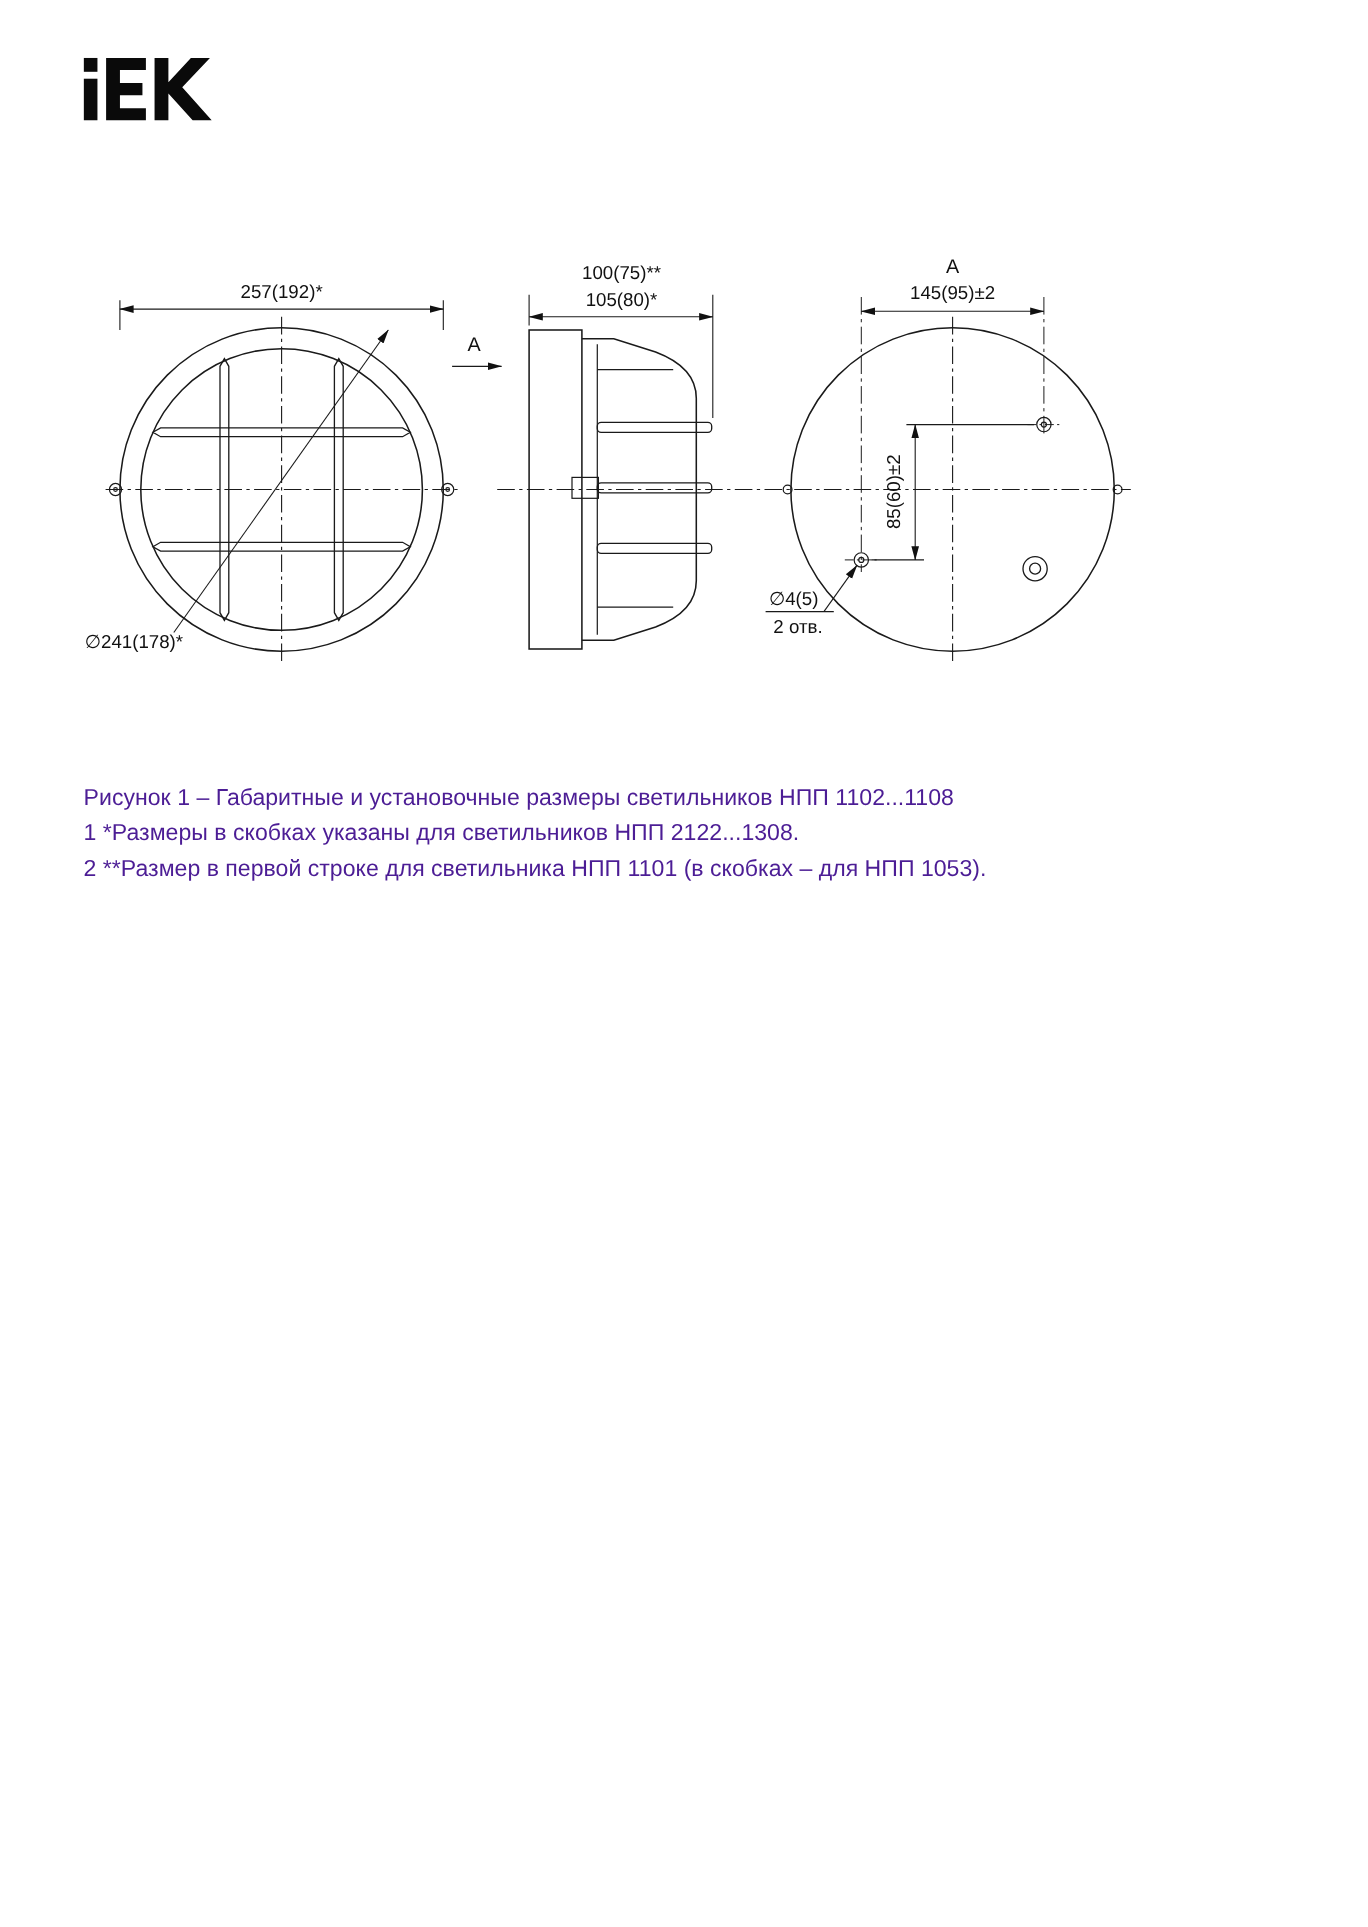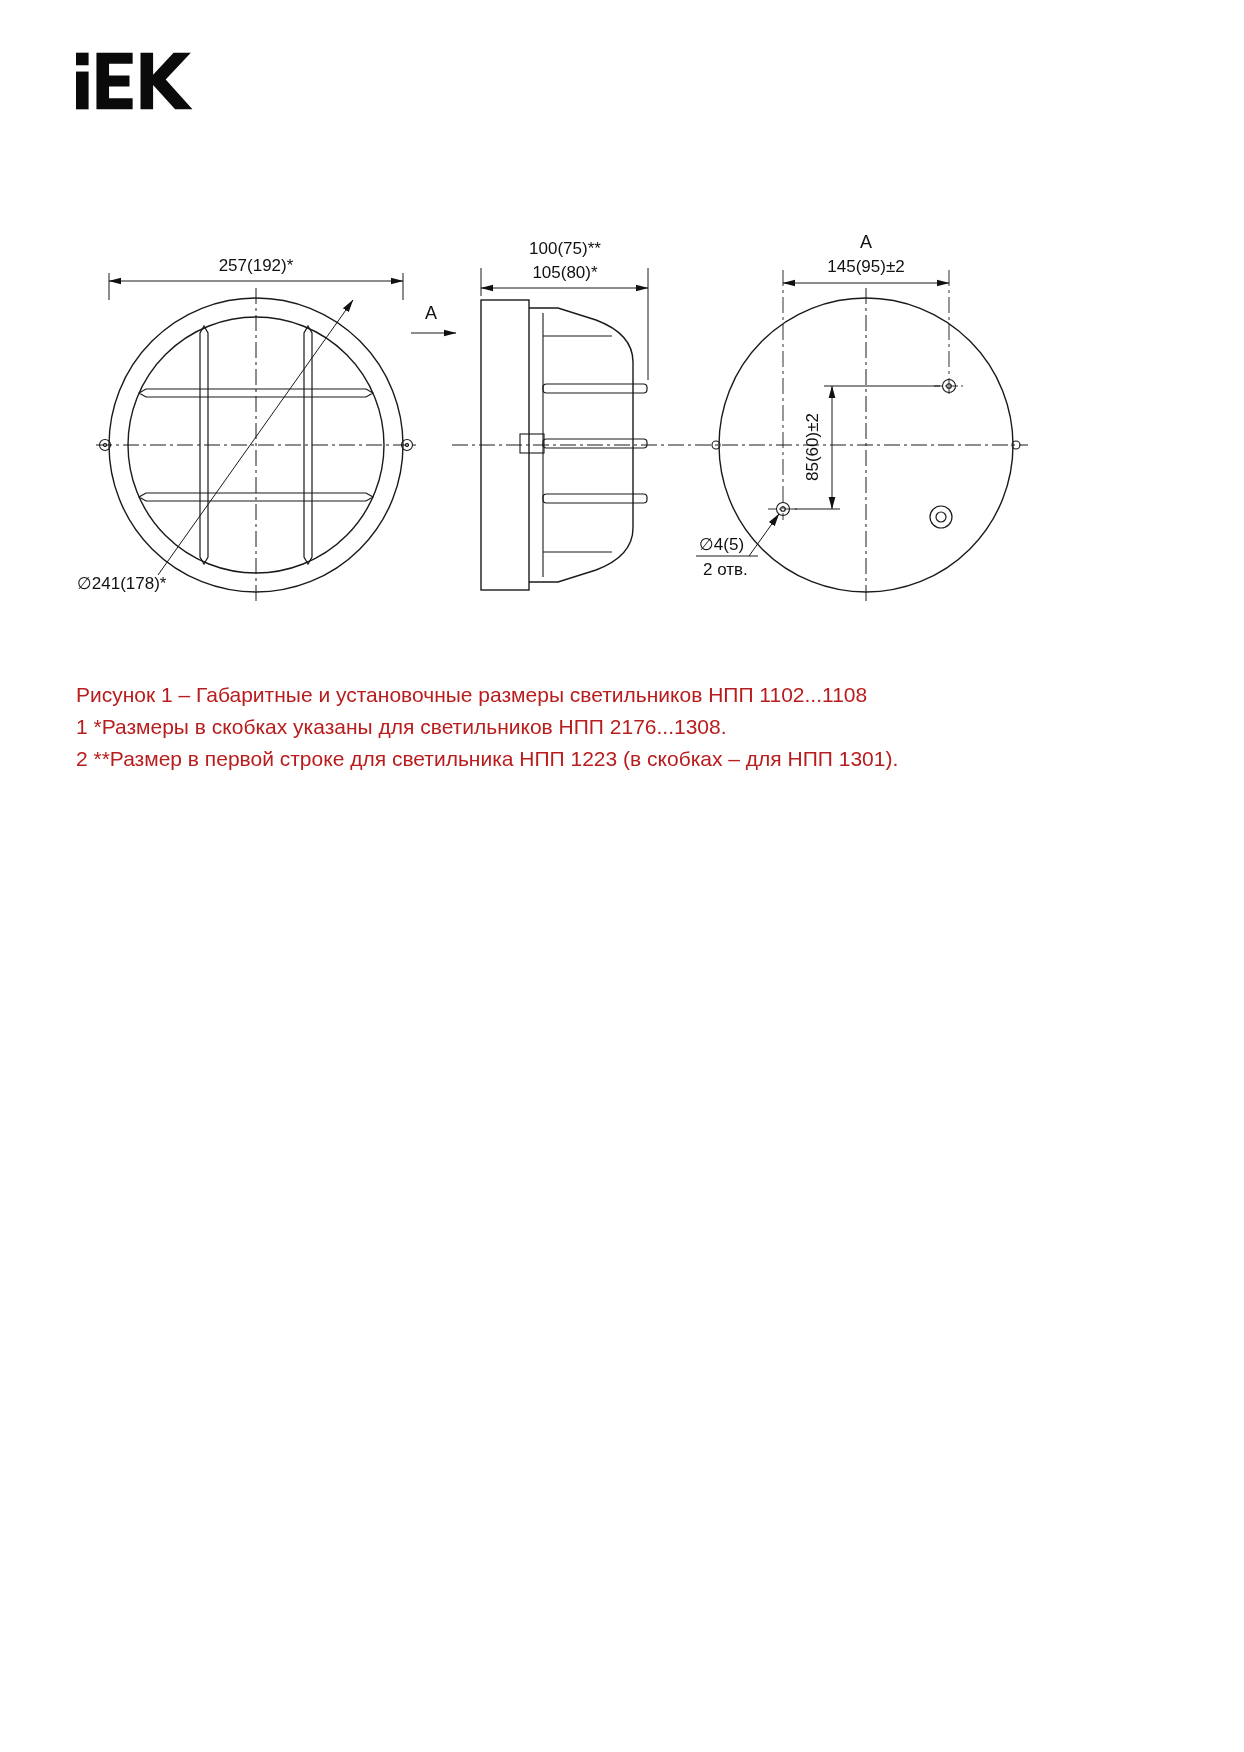--- a/index.html
+++ b/index.html
@@ -9,22 +9,22 @@
     margin:0 auto;
     background:#ffffff;
     outline:1px solid #b9b9b9;
     font-family:"Liberation Sans","DejaVu Sans",sans-serif;
     color:#000;
     overflow:hidden;
   }
   .logo{position:absolute;left:76px;top:52px;}
   .drawing-svg{position:absolute;left:0;top:0;}
   .caption{
-    position:absolute;left:76px;top:679px;width:1100px;
-    font-size:21px;line-height:32px;color:#b91c1c;
+    position:absolute;left:76px;top:710px;width:1100px;
+    font-size:21px;line-height:32px;color:#4c1d95;
   }
   .caption p{margin:0;}
   svg text{font-family:"Liberation Sans","DejaVu Sans",sans-serif;fill:#111;}
 </style>
 </head>
 <body>
 
 <div class="page">
 
   <div class="logo" aria-label="IEK">
@@ -155,17 +155,17 @@
           <line x1="696" y1="556" x2="758" y2="556"></line>
         </g>
         <text x="699" y="550" font-size="17" text-anchor="start" stroke="none">∅4(5)</text>
         <text x="703" y="575" font-size="17" text-anchor="start" stroke="none">2 отв.</text>
       </g>
     </g>
   </svg>
 
   <div class="caption">
     <p>Рисунок 1 – Габаритные и установочные размеры светильников НПП 1102...1108</p>
-    <p>1 *Размеры в скобках указаны для светильников НПП 2176...1308.</p>
-    <p>2 **Размер в первой строке для светильника НПП 1223 (в скобках – для НПП 1301).</p>
+    <p>1 *Размеры в скобках указаны для светильников НПП 2122...1308.</p>
+    <p>2 **Размер в первой строке для светильника НПП 1101 (в скобках – для НПП 1053).</p>
   </div>
 
 </div>
 
 </body></html>

